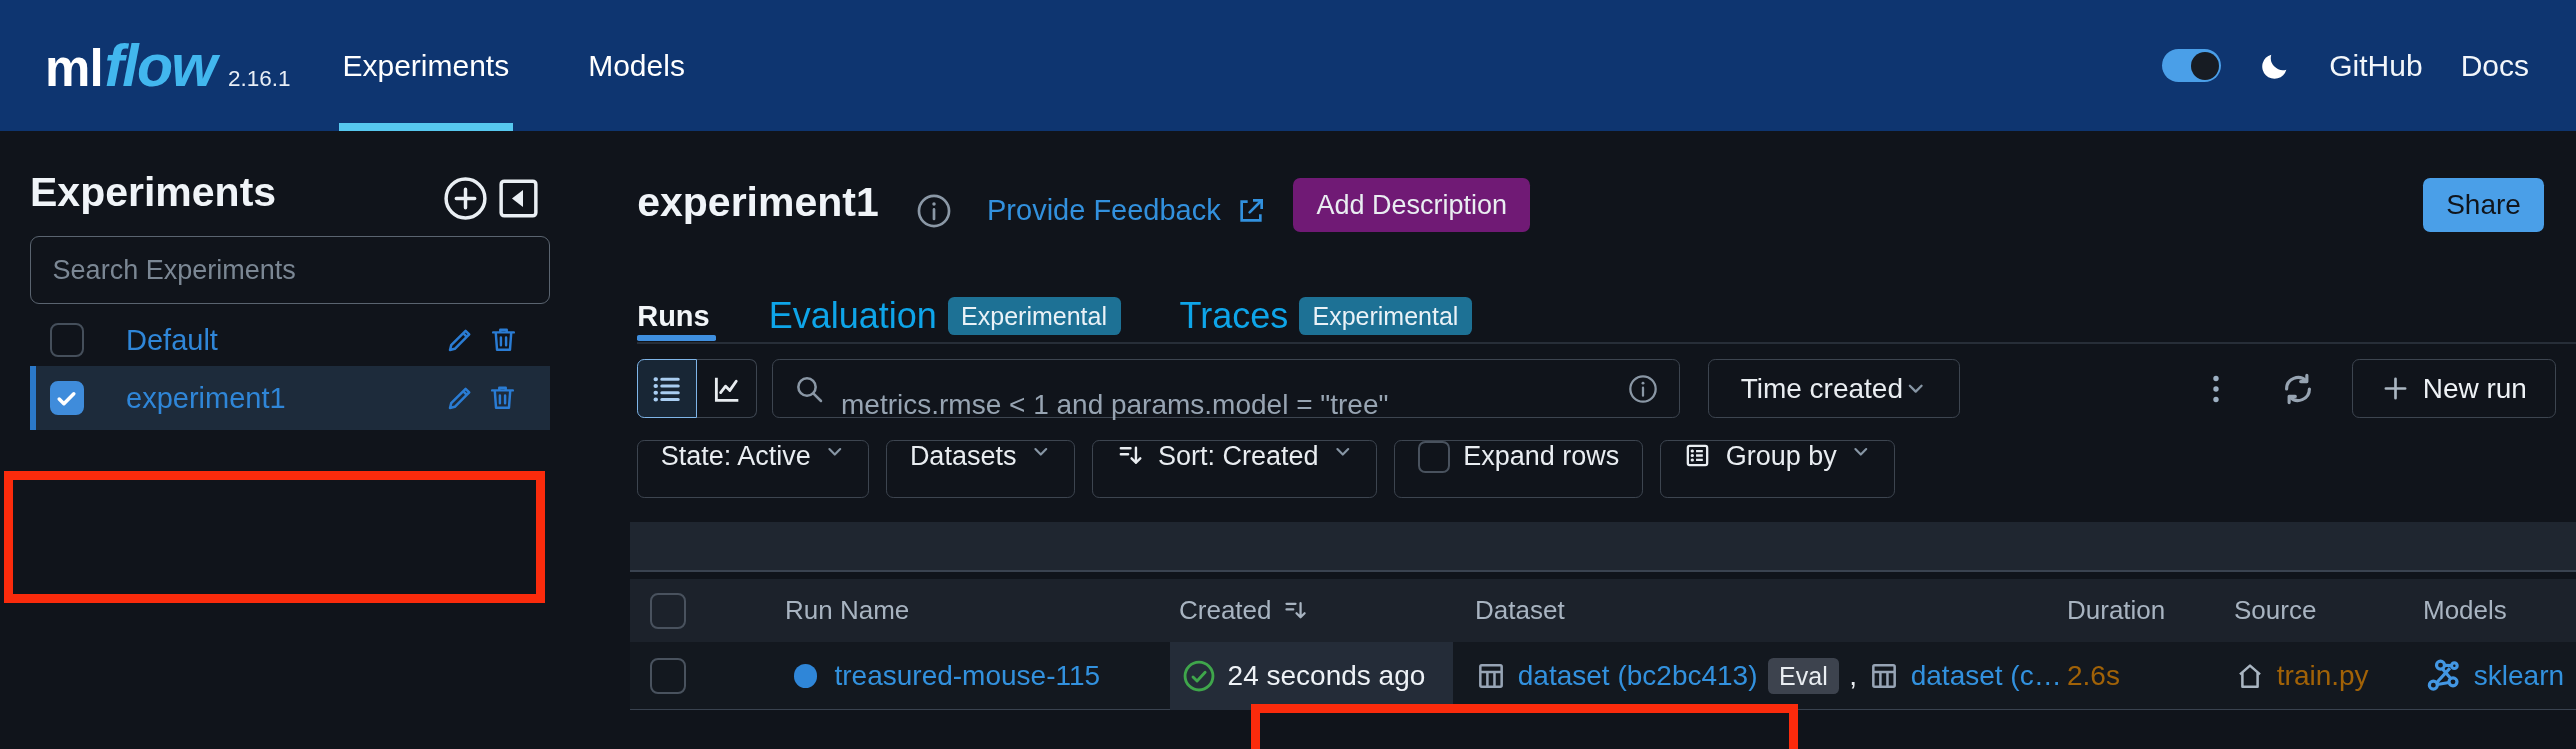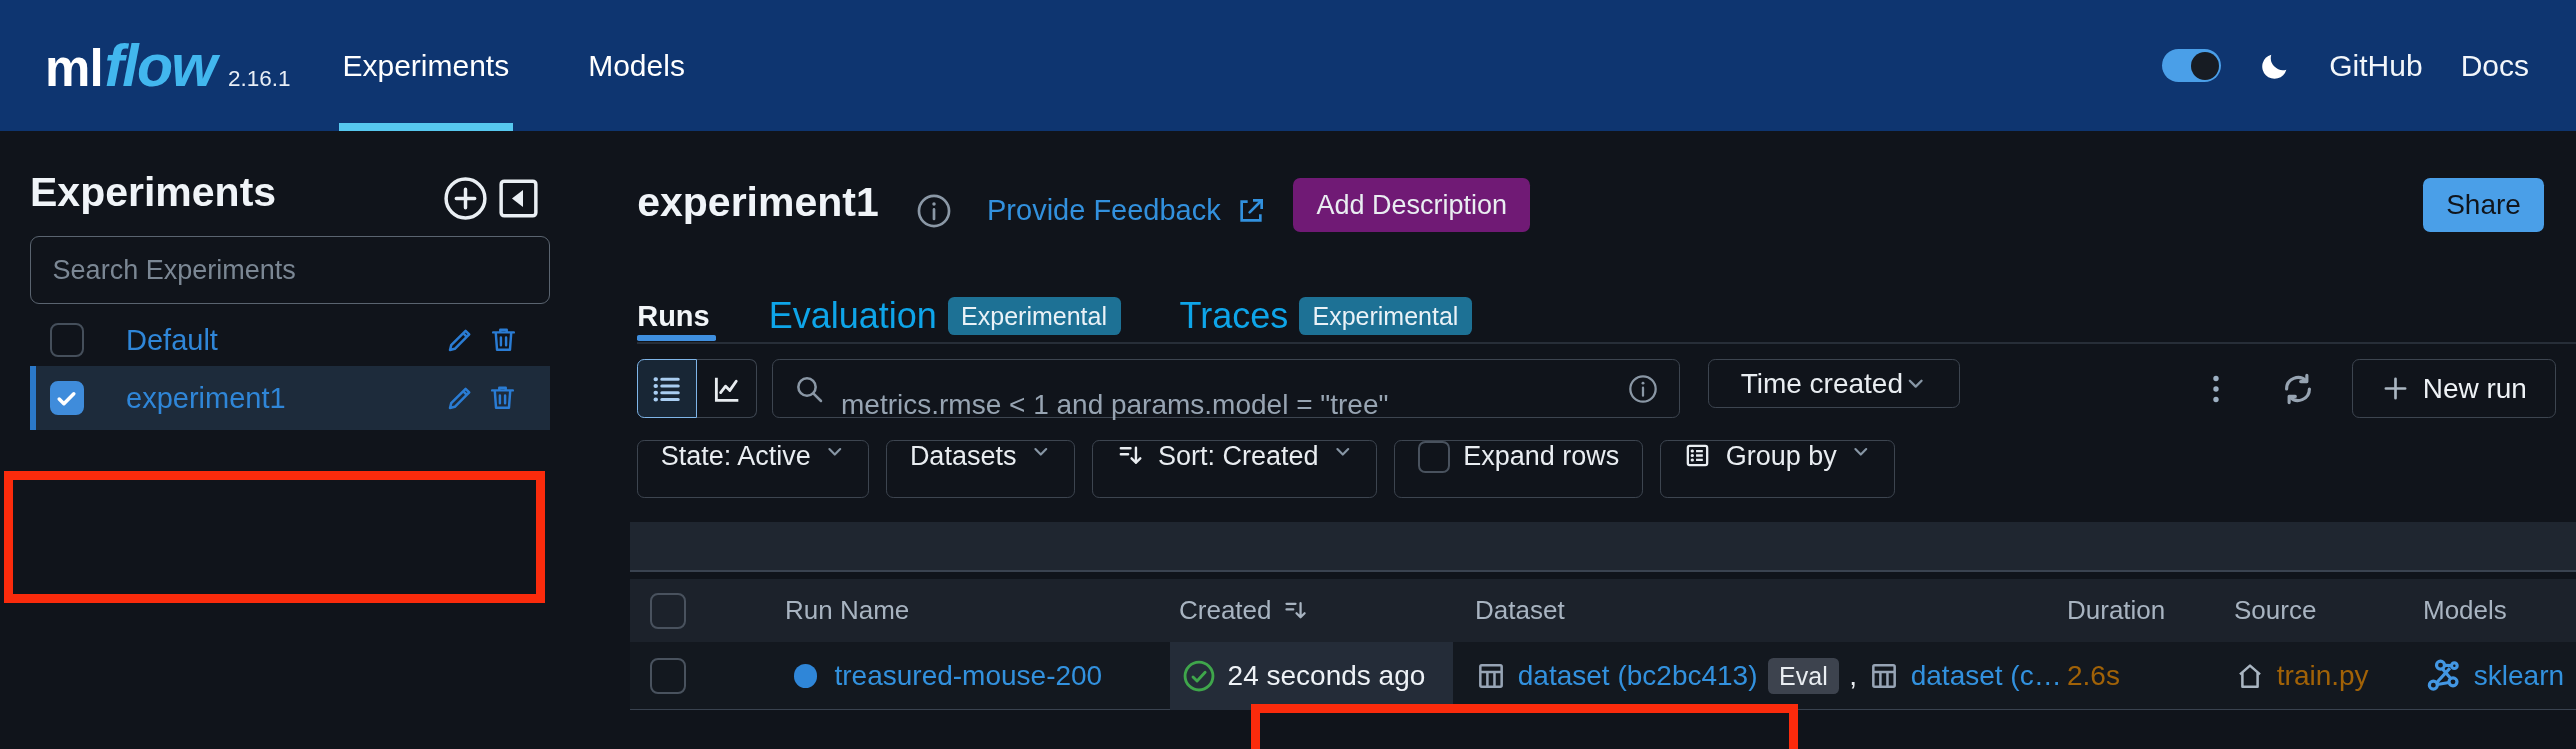--- a/index.html
+++ b/index.html
@@ -76,21 +76,21 @@
 
   
   .toolbar1 { position:absolute; left:0; right:0; top:228px; height:59px; }
   .seg { position:absolute; left:7.2px; top:0; display:flex; }
   .seg-btn { width:60px; height:59px; display:flex; align-items:center; justify-content:center; cursor:pointer; }
   .seg-list { border:1.8px solid #7fb5e8; border-radius:7.2px 0 0 7.2px; background:#182635; color:#a9cdf1; }
   .seg-chart { border:1.8px solid #3d4550; border-left:none; border-radius:0 7.2px 7.2px 0; color:#e8ecf0; }
   .runs-search { position:absolute; left:142px; top:0; width:908px; height:59px; border:1.8px solid #3d4550; border-radius:7.2px; display:flex; align-items:center; padding:0 20px; gap:16px; }
   .runs-search-text { font-size:28px; color:#97a4b2; white-space:nowrap; flex:1;margin-top:32px; }
   .dim-icon { color:#8a97a5; }
-  .dd-btn { border:1.8px solid #3d4550; border-radius:7.2px; display:flex; align-items:center; justify-content:center; gap:1px; height:49px; cursor:pointer; }
+  .dd-btn { border:1.8px solid #3d4550; border-radius:7.2px; display:flex; align-items:center; justify-content:center; gap:1px; height:59px; cursor:pointer; }
   .time-dd { position:absolute; left:1078px; top:0; width:252px; }
   .dd-label { font-size:28px; color:#e9edf1; }
   .icon-btn { position:absolute; top:0; height:59px; display:flex; align-items:center; justify-content:center; cursor:pointer; }
   .kebab { left:1565px; width:41px; }
   .refresh { left:1643px; width:50px; color:#97a4b2; }
   .newrun { position:absolute; right:20px; top:0; width:204px; height:59px; border:1.8px solid #3d4550; border-radius:7.2px; display:flex; align-items:center; justify-content:center; gap:12.6px; cursor:pointer; }
   .newrun-label { font-size:28px; font-weight:500; color:#eef2f6; }
 
   
   .toolbar2 { position:absolute; left:7.2px; top:309px; height:58px; display:flex; gap:17px; }
@@ -382,21 +382,21 @@
     <div class="th" style="left:1793px">
         <span>Models</span>
       </div>
   </div>
 
   <div class="trow">
     <div class="tbl-cb"></div>
 
     <div class="td" style="left:164px">
       <span class="run-dot"></span>
-      <span class="link" style="margin-left:6.3px">treasured-mouse-200</span>
+      <span class="link" style="margin-left:6.3px">treasured-mouse-115</span>
     </div>
 
     <div class="td created-cell">
       <span>
         <svg width="36" height="36" viewBox="0 0 24 24" fill="none" stroke="#3fa64b" stroke-width="1.9">
             <circle cx="12" cy="12" r="9.3"></circle>
             <path d="M8 12.6l2.7 2.7 5.4-5.8" stroke-linecap="round" stroke-linejoin="round"></path>
           </svg>
       </span>
       <span class="created-text">24 seconds ago</span>

